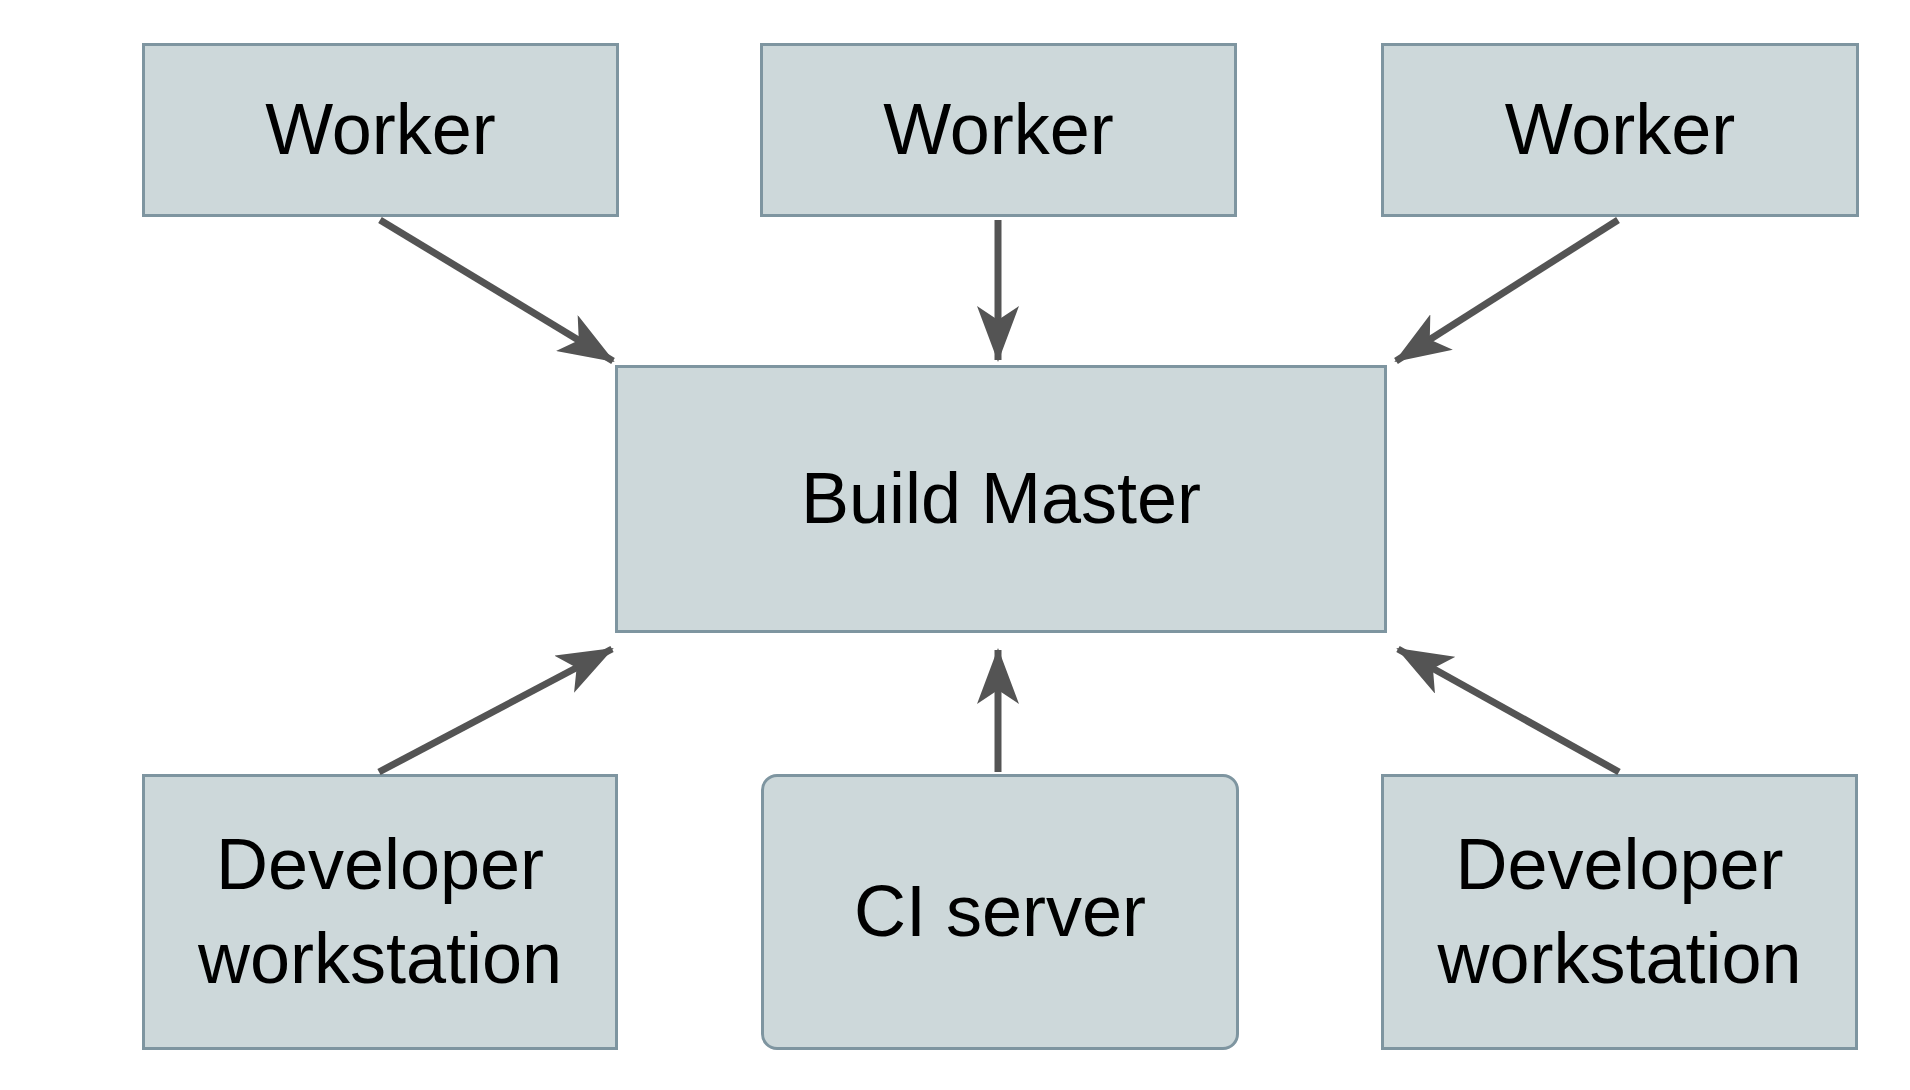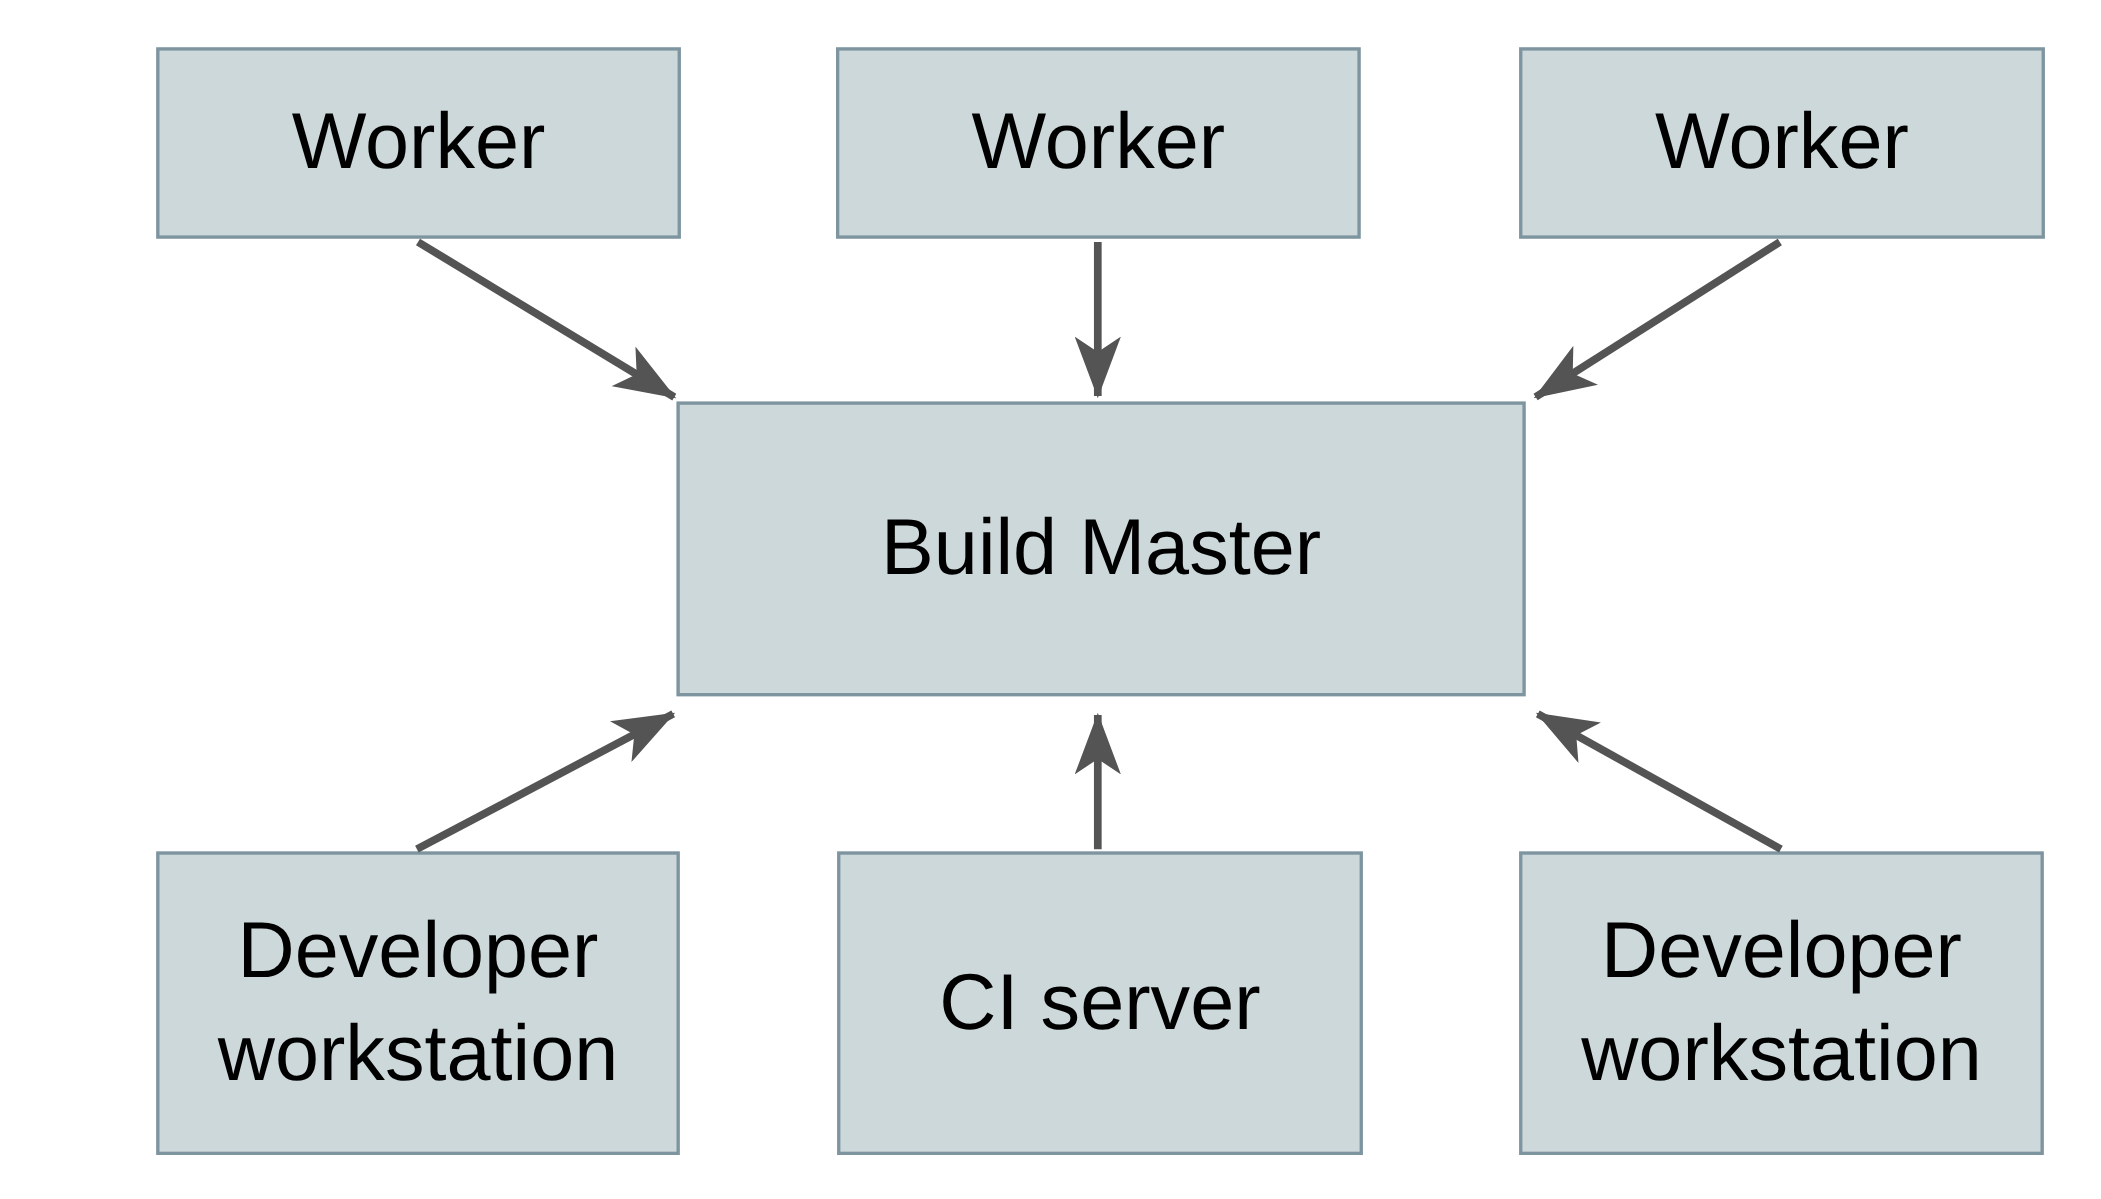--- a/index.html
+++ b/index.html
@@ -28,21 +28,21 @@
     line-height: 1.3;
     padding: 0 10px;
   }
 
   
   .n-worker1      { left: 121px;  top: 43px;  width: 477px; height: 174px; }
   .n-worker2      { left: 739px;  top: 43px;  width: 477px; height: 174px; }
   .n-worker3      { left: 1360px; top: 43px;  width: 478px; height: 174px; }
   .n-build-master { left: 594px;  top: 365px; width: 772px; height: 268px; }
   .n-dev-left     { left: 121px;  top: 774px; width: 476px; height: 276px; }
-  .n-ci-server    { left: 740px;  top: 774px; width: 478px; height: 276px; }
+  .n-ci-server    { left: 740px;  top: 774px; width: 478px; height: 276px; border-radius: 16px; }
   .n-dev-right    { left: 1360px; top: 774px; width: 477px; height: 276px; }
 
   .arrows {
     position: absolute;
     left: 0; top: 0;
     width: 1910px;
     height: 1090px;
     pointer-events: none;
   }
   .arrows line {

